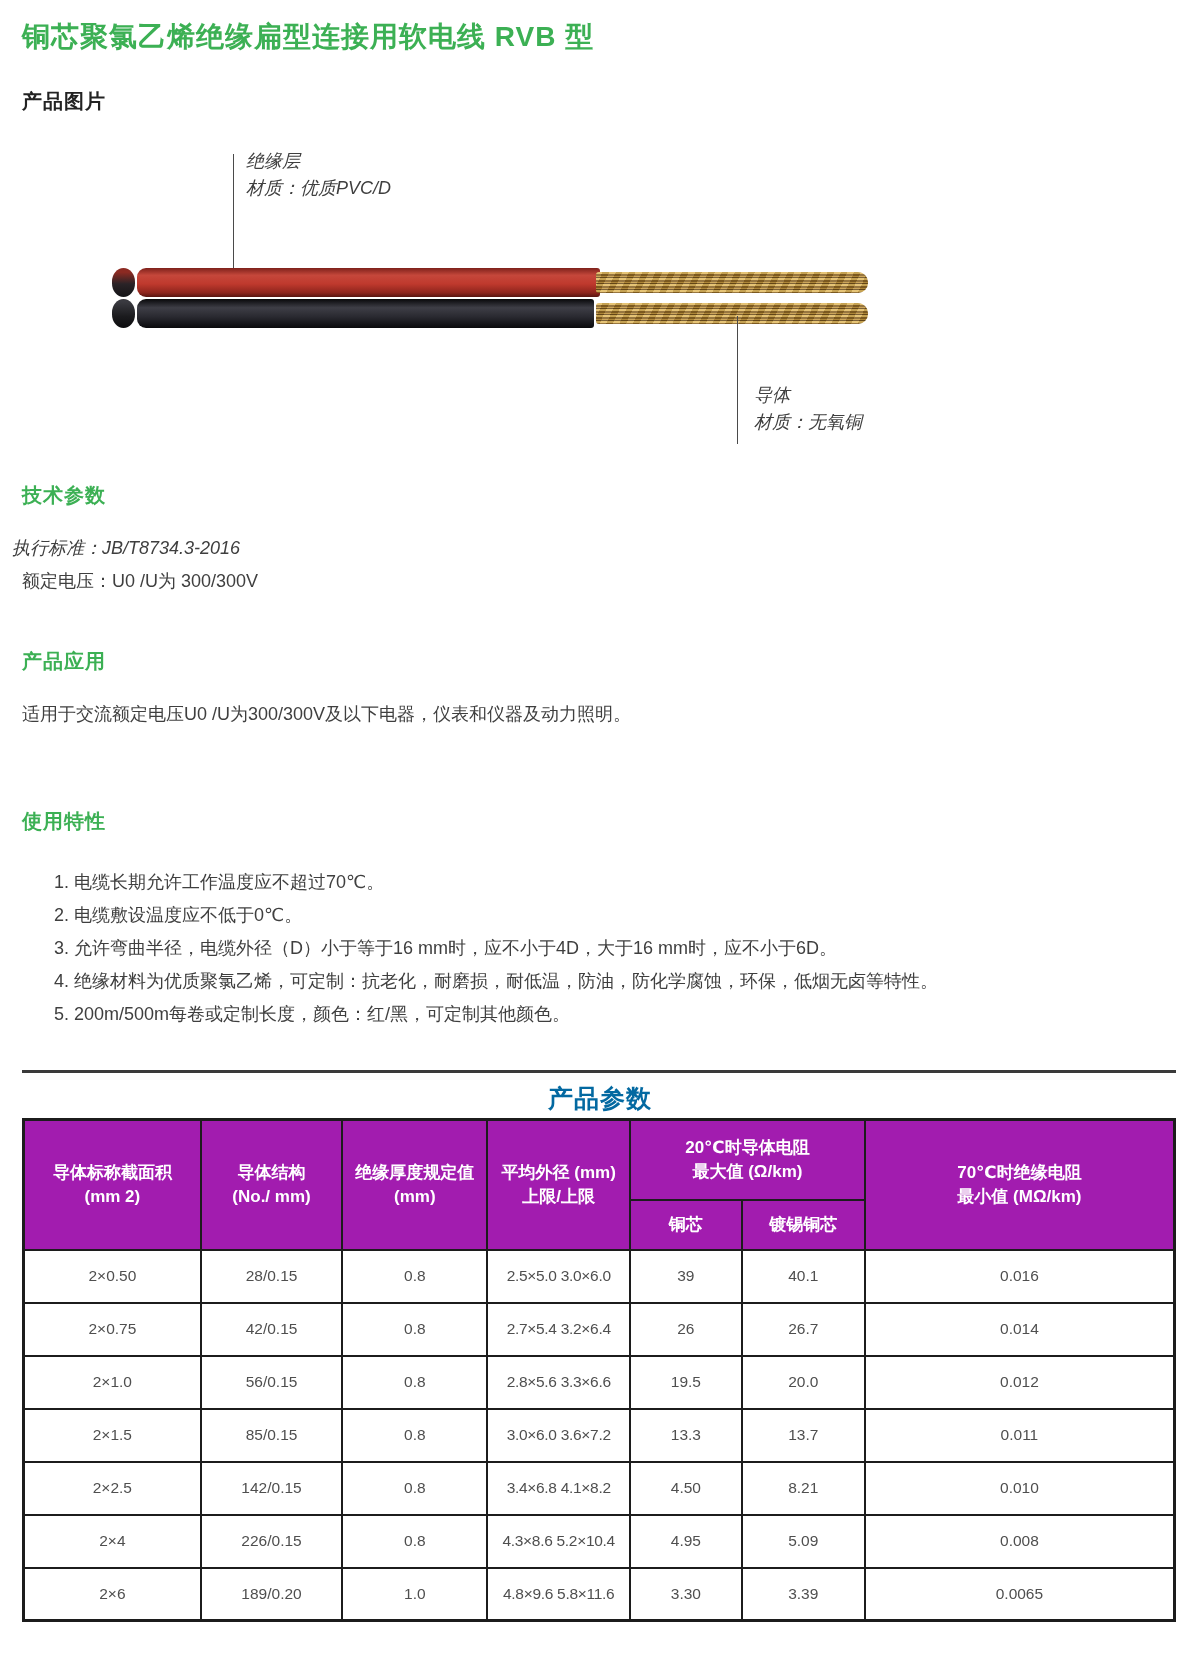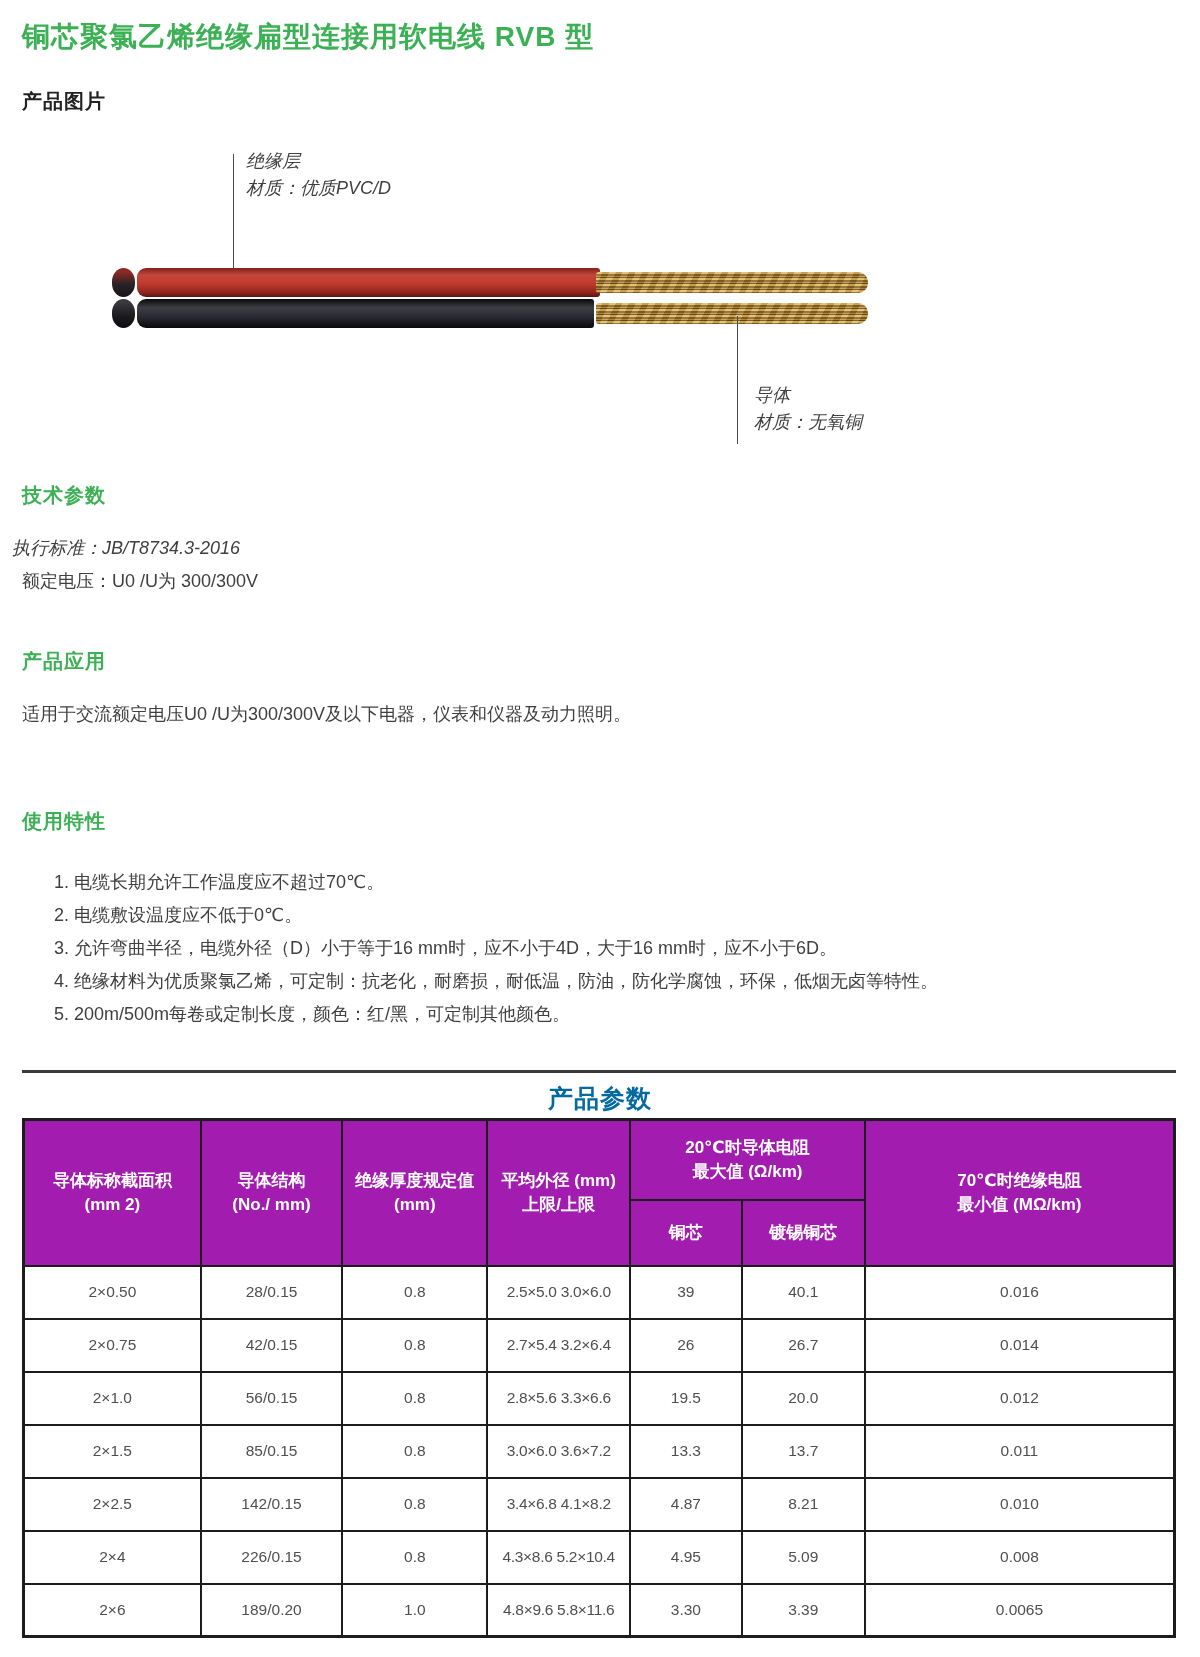--- a/index.html
+++ b/index.html
@@ -35,21 +35,21 @@
   .rule { position:absolute; left:22px; top:1070px; width:1154px; height:3px; background:#3a3a3a; }
   .table-heading { position:absolute; left:0; top:1082px; width:1200px; text-align:center;
     font-size:25px; color:#0369a1; font-weight:bold; letter-spacing:1px; }
 
   
   .ptable-wrap { position:absolute; left:22px; top:1118px; width:1154px; }
   table.ptable { width:100%; border-collapse:collapse; table-layout:fixed; border:3px solid #1c1c1c; }
   table.ptable th, table.ptable td { border:2px solid #1c1c1c; text-align:center; vertical-align:middle; }
   table.ptable th { background:#a21caf; color:#ffffff; font-weight:bold; font-size:17px; }
   thead tr.h1 th { height:80px; }
-  thead tr.h2 th { height:66px; }
+  thead tr.h2 th { height:50px; }
   .hl { line-height:1.15; margin:5px 0; }
   table.ptable td { height:53px; color:#4f4f4f; font-size:15.5px; background:#ffffff; }
   td.dim-col { font-size:14.5px; letter-spacing:-0.3px; }
 </style>
 </head>
 <body>
 
 <h1 class="page-title">铜芯聚氯乙烯绝缘扁型连接用软电线 RVB 型</h1>
 <div class="sub-heading" style="left:22px; top:88px;">产品图片</div>
 
@@ -172,21 +172,21 @@
           <td class="dim-col">3.0×6.0 3.6×7.2</td>
           <td>13.3</td>
           <td>13.7</td>
           <td>0.011</td>
         </tr>
         <tr>
           <td>2×2.5</td>
           <td>142/0.15</td>
           <td>0.8</td>
           <td class="dim-col">3.4×6.8 4.1×8.2</td>
-          <td>4.87</td>
+          <td>4.50</td>
           <td>8.21</td>
           <td>0.010</td>
         </tr>
         <tr>
           <td>2×4</td>
           <td>226/0.15</td>
           <td>0.8</td>
           <td class="dim-col">4.3×8.6 5.2×10.4</td>
           <td>4.95</td>
           <td>5.09</td>

